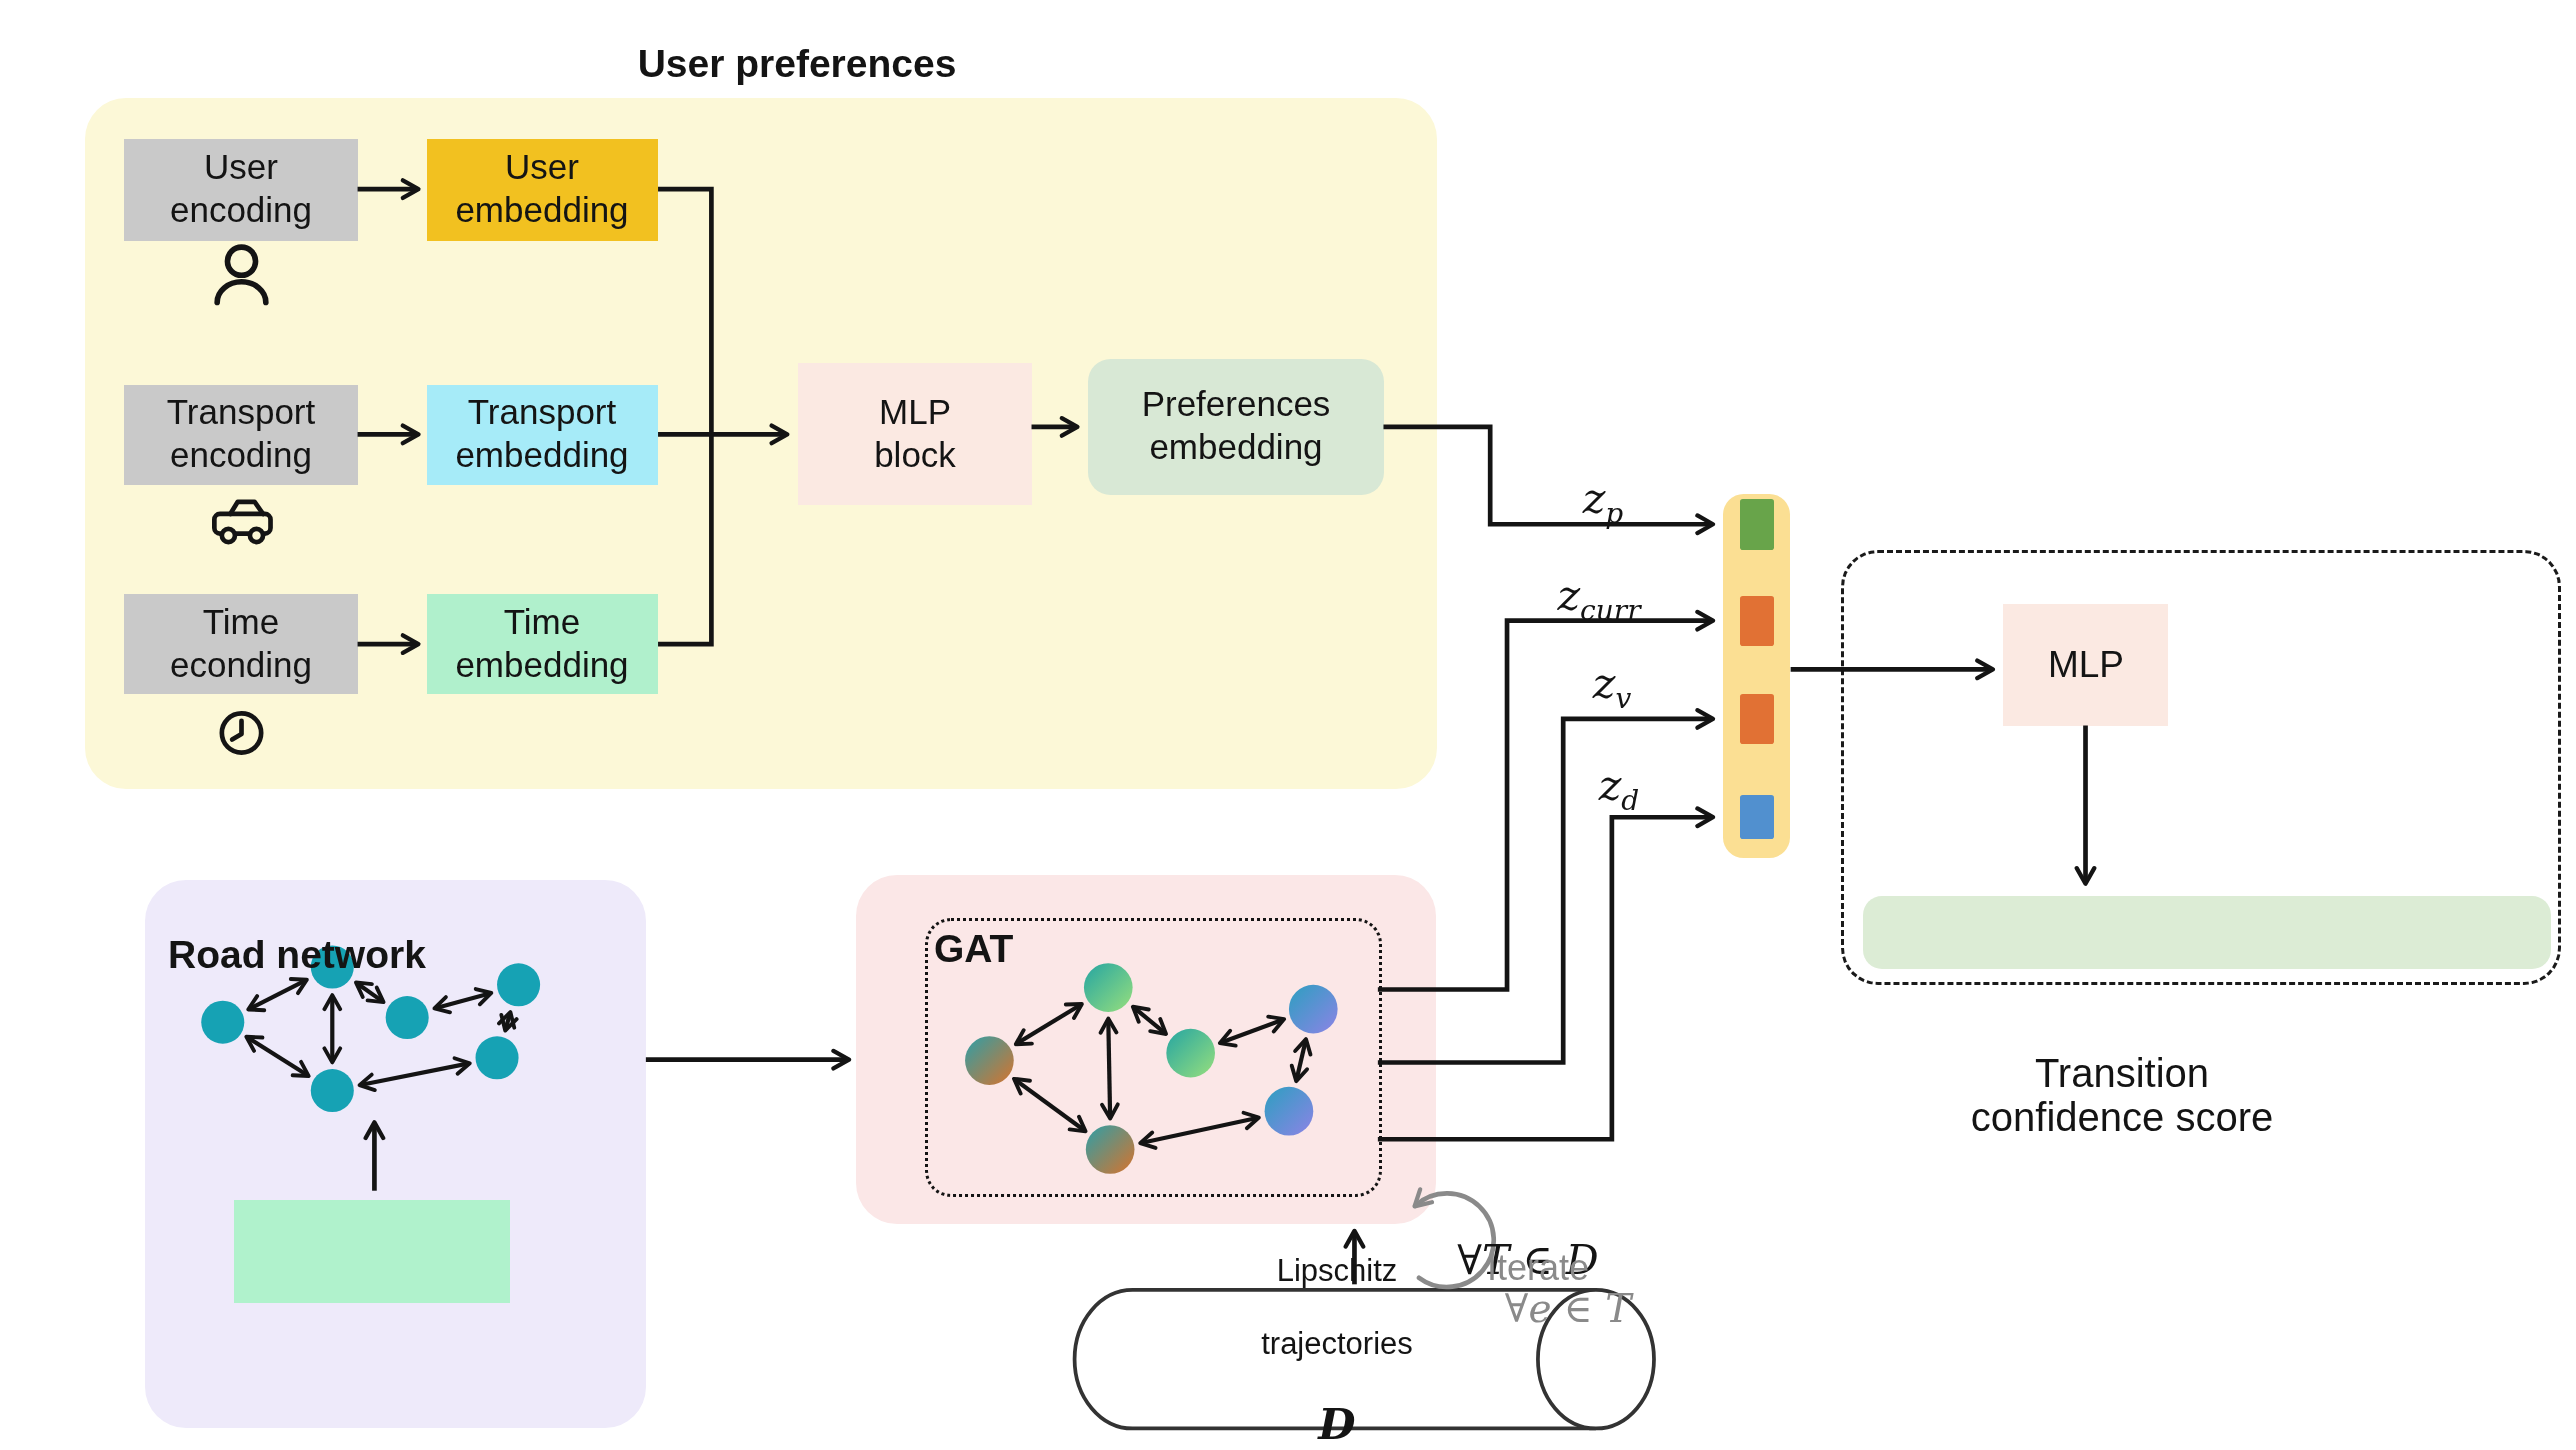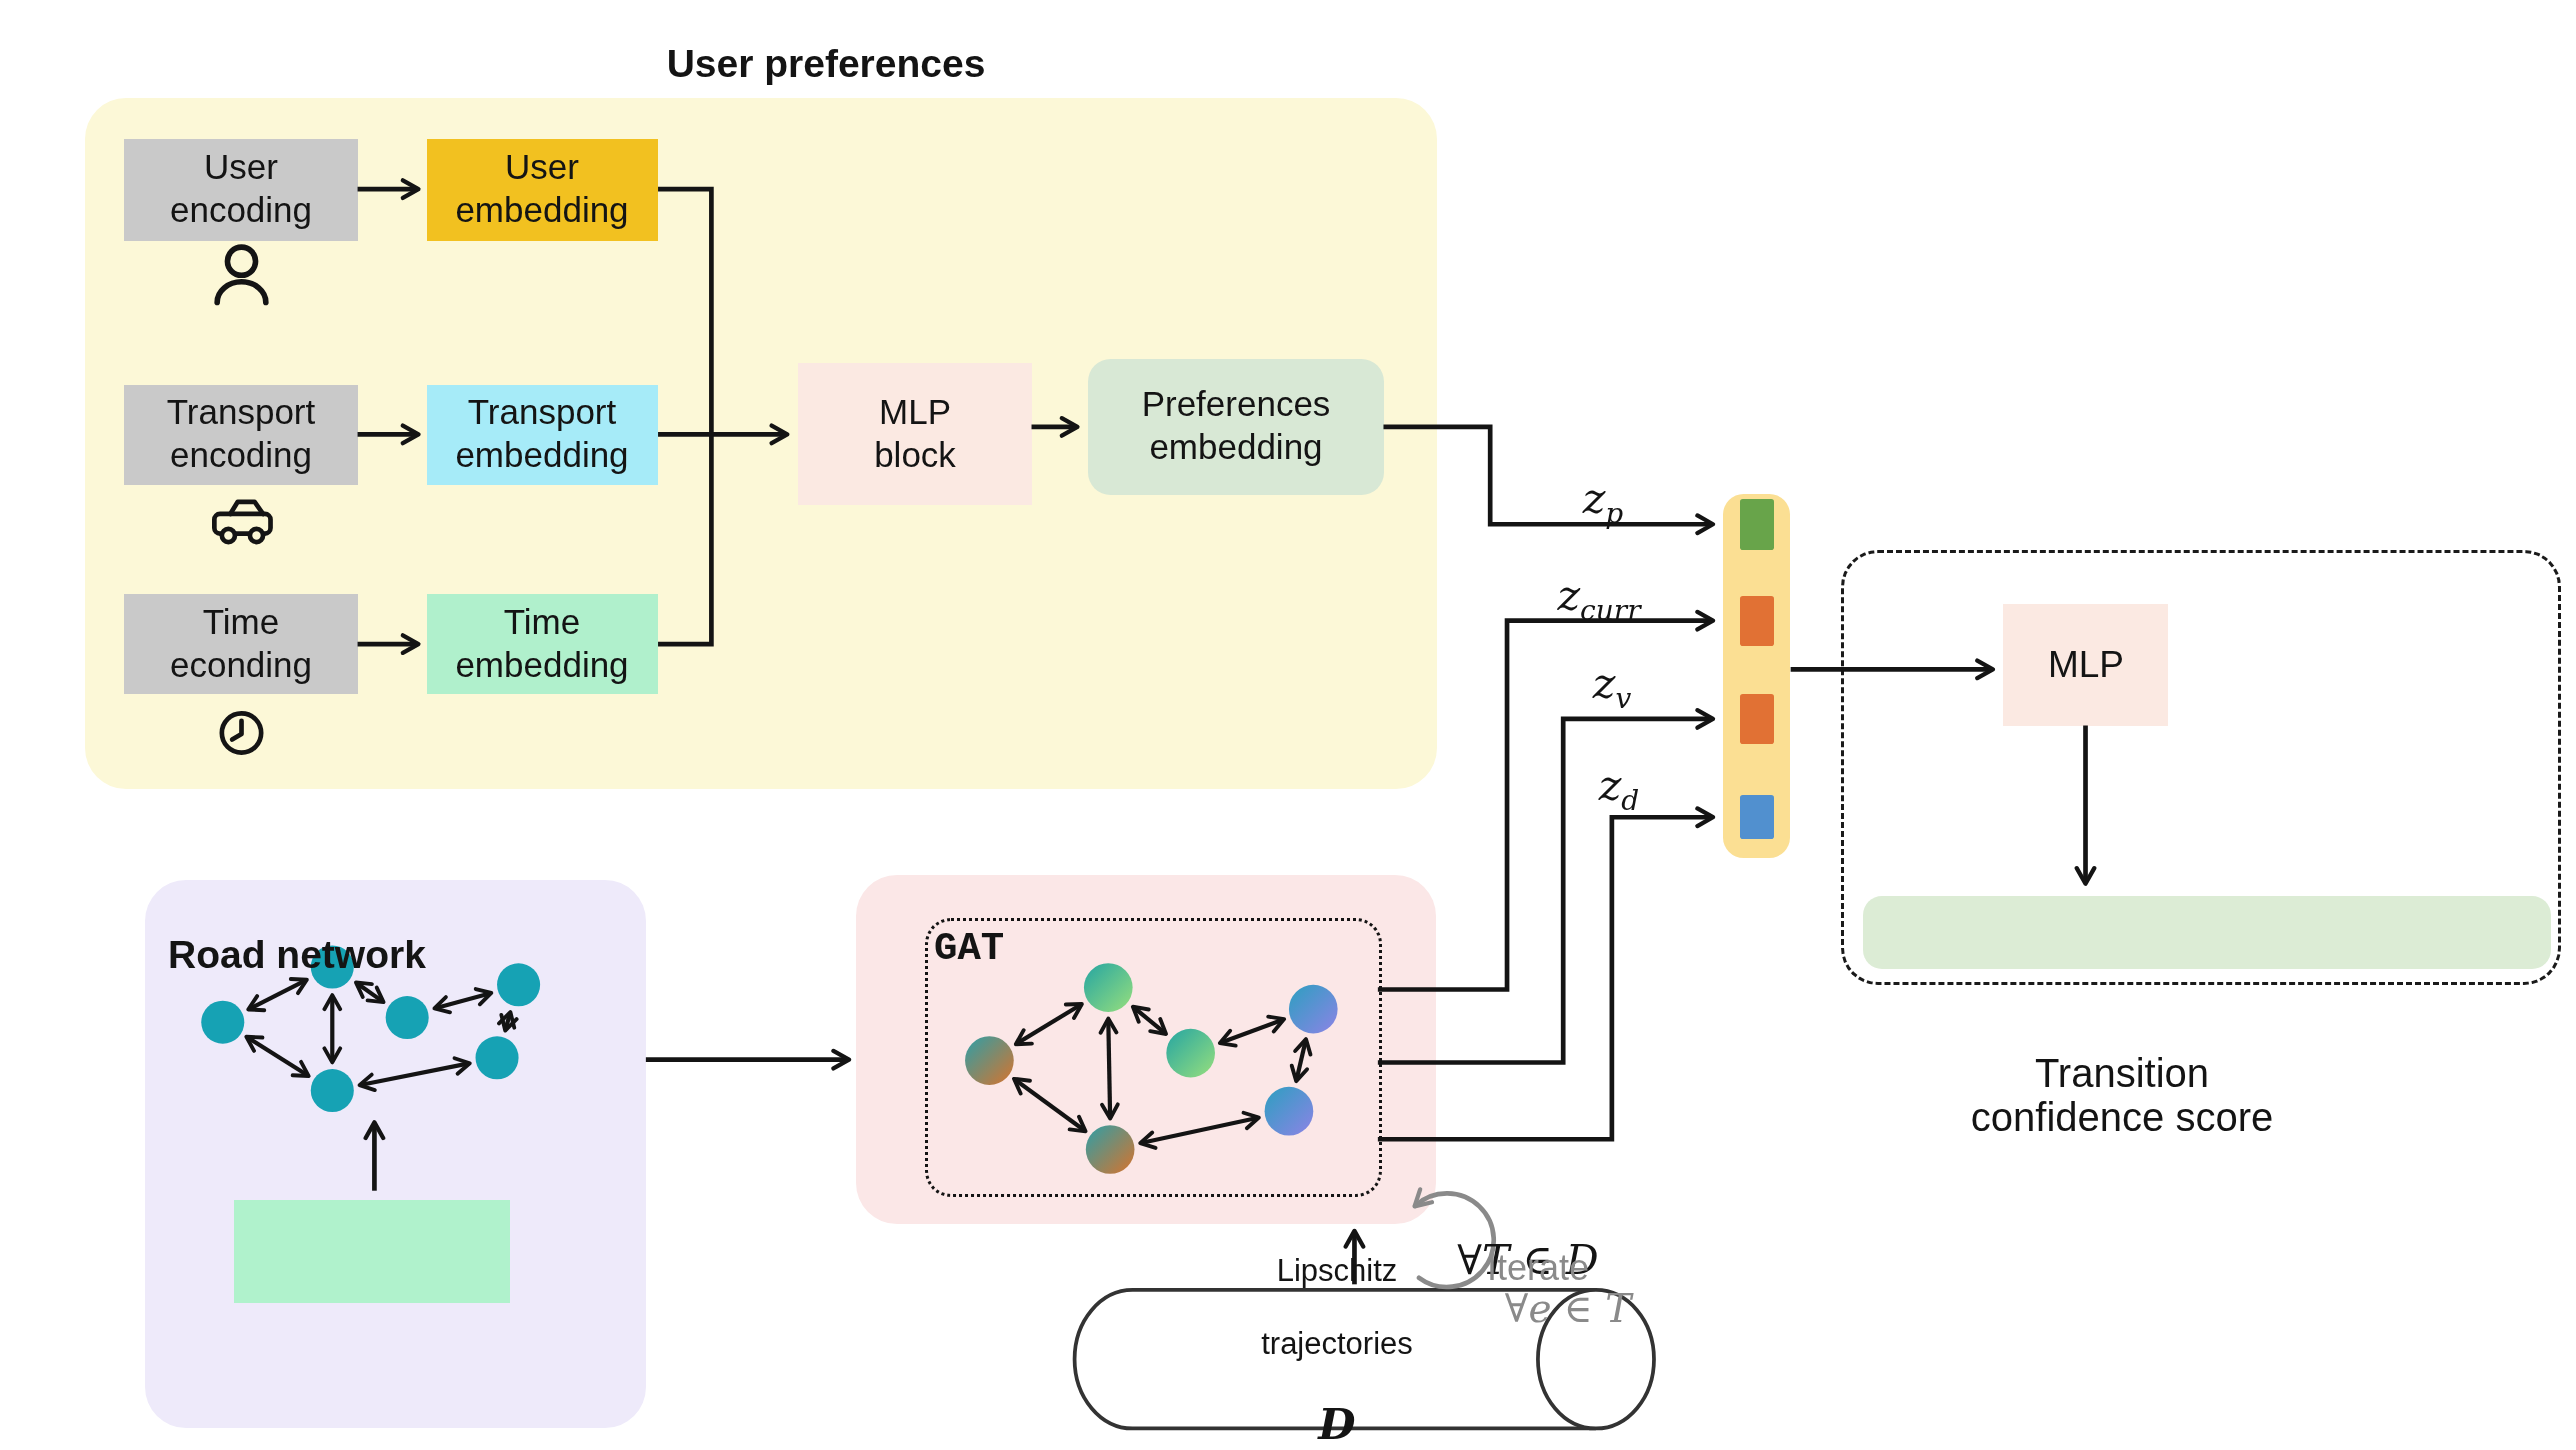--- a/index.html
+++ b/index.html
@@ -5,21 +5,21 @@
   html,body{margin:0;padding:0;background:#fff;}
   .stage{position:relative;width:2576px;height:1451px;background:#ffffff;
          font-family:"Liberation Sans","DejaVu Sans",sans-serif;color:#141414;overflow:hidden;}
   .panel{position:absolute;border-radius:41px;}
   .box{position:absolute;}
   .r24{border-radius:22.5px;}
   .r20{border-radius:19px;}
   .lbl{position:absolute;transform:translate(-50%,-50%);text-align:center;
        white-space:pre-line;font-size:35px;line-height:1.22;}
   .titlelbl{position:absolute;font-weight:bold;font-size:39px;white-space:nowrap;}
-  .center-title{transform:translate(-50%,-50%);text-align:center;margin-left:29px;}
+  .center-title{transform:translate(-50%,-50%);text-align:center;}
   .math{font-family:"DejaVu Serif","Liberation Serif",serif;font-style:italic;}
   .zlbl{font-size:43px;}
   .zlbl sub{font-size:28px;}
   .gray-txt{color:#8a8a8a;}
   .overlay{position:absolute;left:0;top:0;}
   .sq{position:absolute;border-radius:2.8px;}
   .dotted-box{position:absolute;border:3.7px dotted #141414;border-radius:26px;}
   .dashed-box{position:absolute;border:3.3px dashed #1a1a1a;border-radius:37px;}
 </style>
 </head>
@@ -180,21 +180,21 @@
   </div>
   <div class="lbl math zlbl" style="left:1612px;top:661px;">
     <span>z</span><sub>v</sub>
   </div>
   <div class="lbl math zlbl" style="left:1619px;top:763px;">
     <span>z</span><sub>d</sub>
   </div>
 
   <div class="titlelbl" style="left:168px;top:897px;margin-top:36px;">Road network</div>
 
-  <div class="titlelbl" style="left:934px;top:927px;font-family:Liberation Mono, monospace;">GAT</div>
+  <div class="titlelbl" style="left:934px;top:927px;">GAT</div>
   <div class="lbl math" style="left:1528px;top:1260px;font-size:41px;white-space:nowrap;text-align:center;">∀T ∈ D</div>
 
   <div class="lbl" style="left:1337px;top:1351px;font-size:31px;line-height:1.18;">
     <div>Lipschitz</div>
     <div>trajectories</div>
     <div class="math" style="font-size:43px;font-weight:bold;">D</div>
   </div>
 
   <div class="lbl gray-txt" style="left:1538px;top:1268px;font-size:36px;white-space:nowrap;">Iterate</div>
   <div class="lbl math gray-txt" style="left:1568px;top:1309px;font-size:39px;white-space:nowrap;">∀e ∈ T</div>

